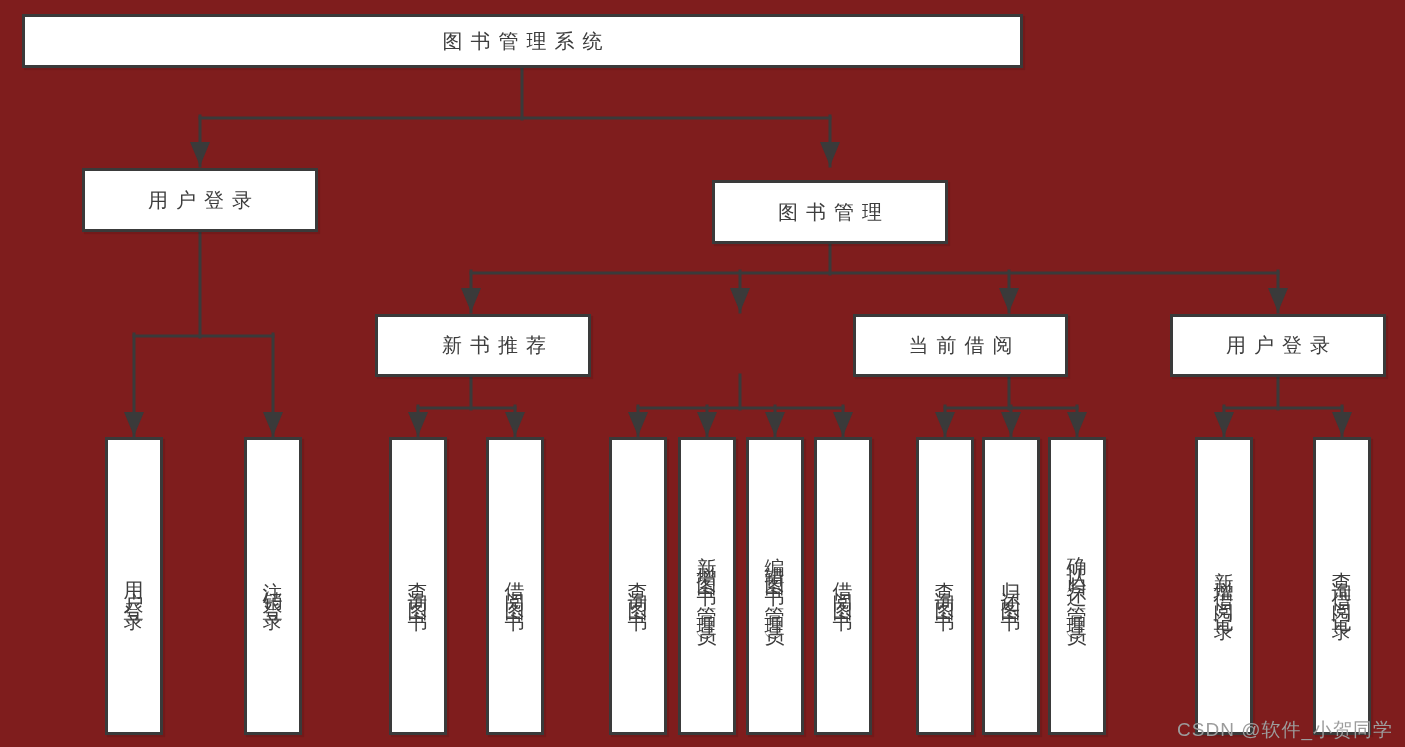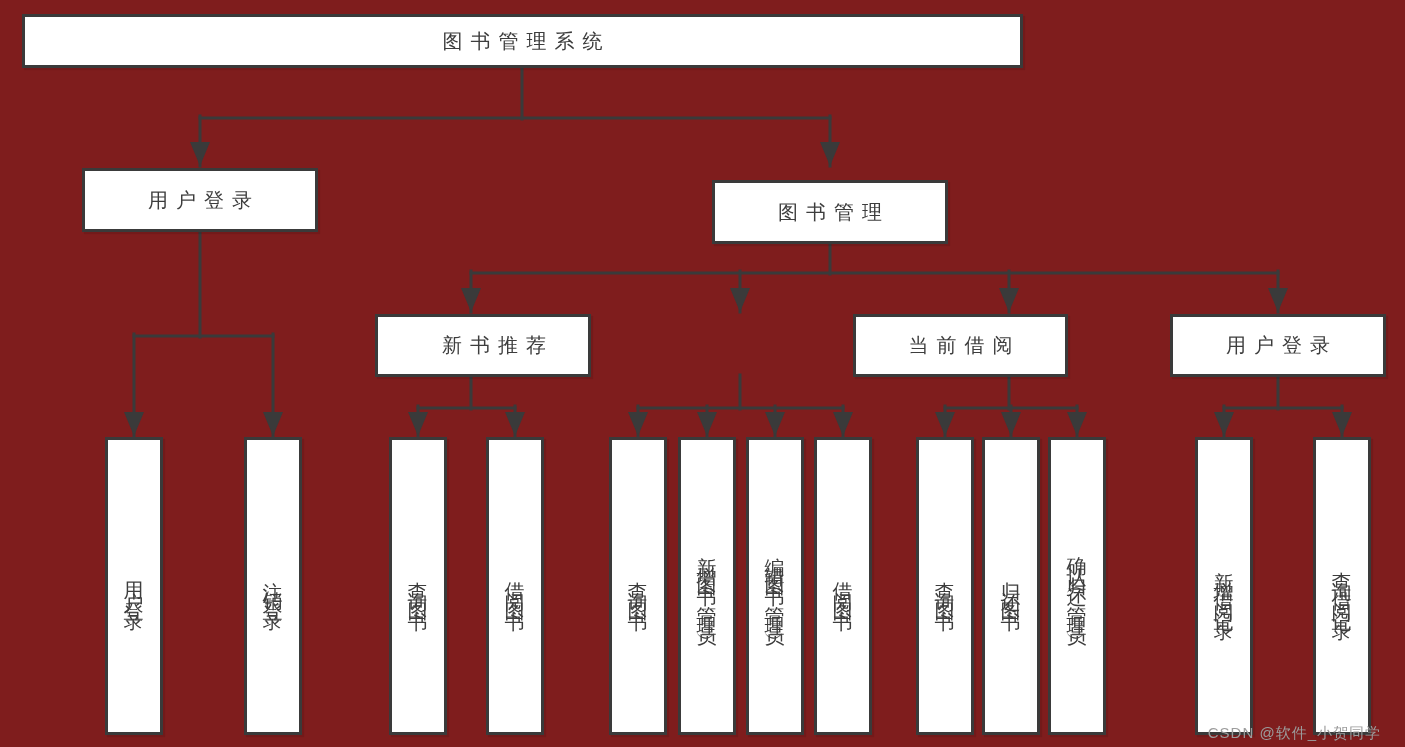--- a/index.html
+++ b/index.html
@@ -47,23 +47,23 @@
   .n-l3-2   { left: 853px;  top: 314px; width: 215px;  height: 63px; }
   .n-l3-3   { left: 1170px; top: 314px; width: 216px;  height: 63px; }
   .leaf     { top: 437px;   width: 58px; height: 298px; }
   .lf-0-0 { left: 105px; }  .lf-0-1 { left: 244px; }
   .lf-1-0 { left: 389px; }  .lf-1-1 { left: 486px; }
   .lf-2-0 { left: 609px; }  .lf-2-1 { left: 678px; }  .lf-2-2 { left: 746px; }  .lf-2-3 { left: 814px; }
   .lf-3-0 { left: 916px; }  .lf-3-1 { left: 982px; }  .lf-3-2 { left: 1048px; }
   .lf-4-0 { left: 1195px; } .lf-4-1 { left: 1313px; }
   .watermark {
     position: absolute;
-    right: 24px;
+    right: 12px;
     bottom: 4px;
-    font-size: 15px;
+    font-size: 19px;
     letter-spacing: 1px;
     color: #9c9c9c;
     white-space: nowrap;
   }
 </style>
 </head>
 <body>
 
 <div class="canvas">
 

